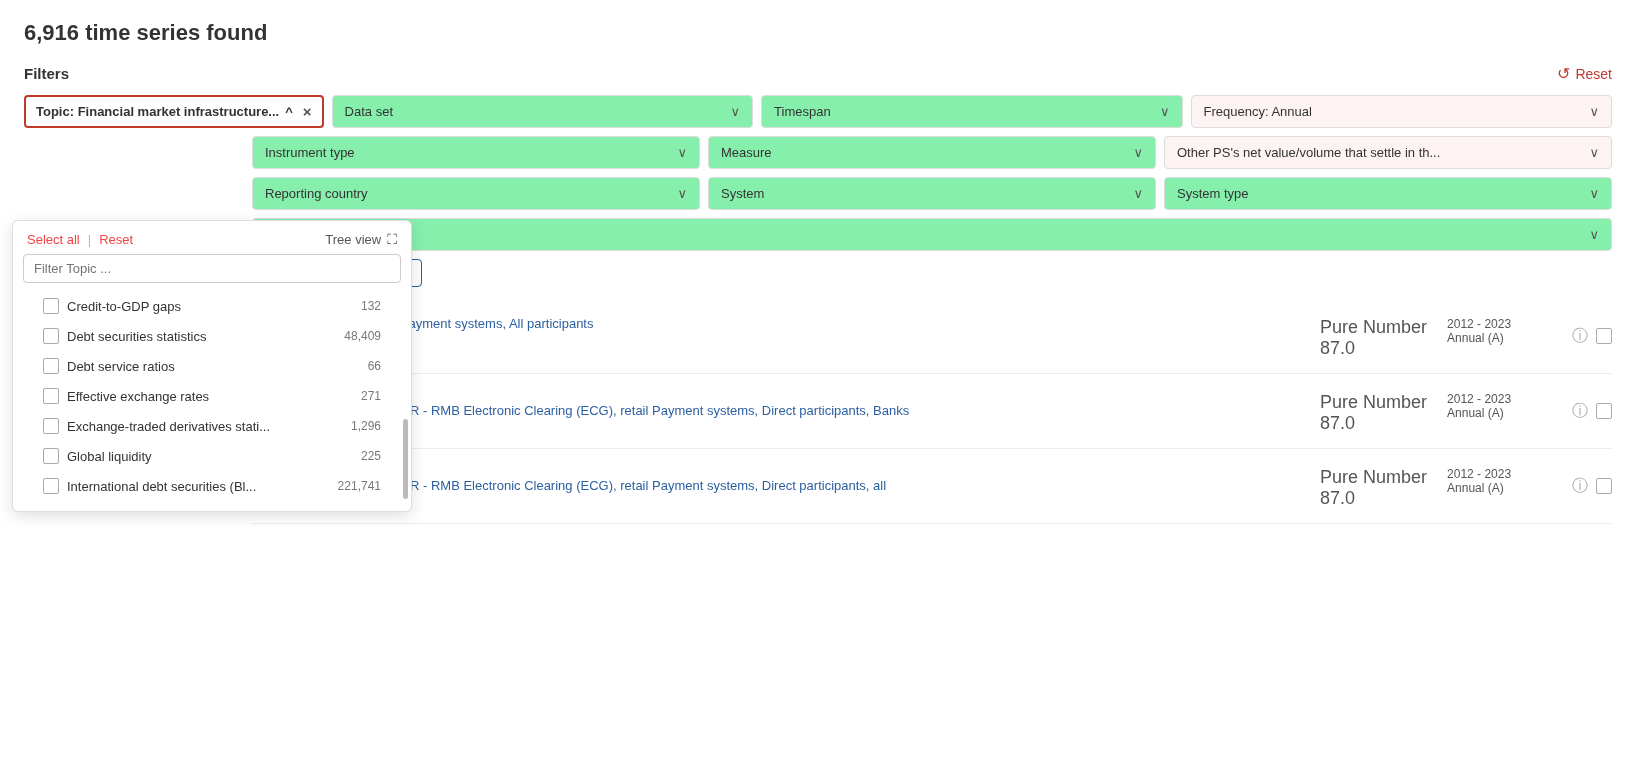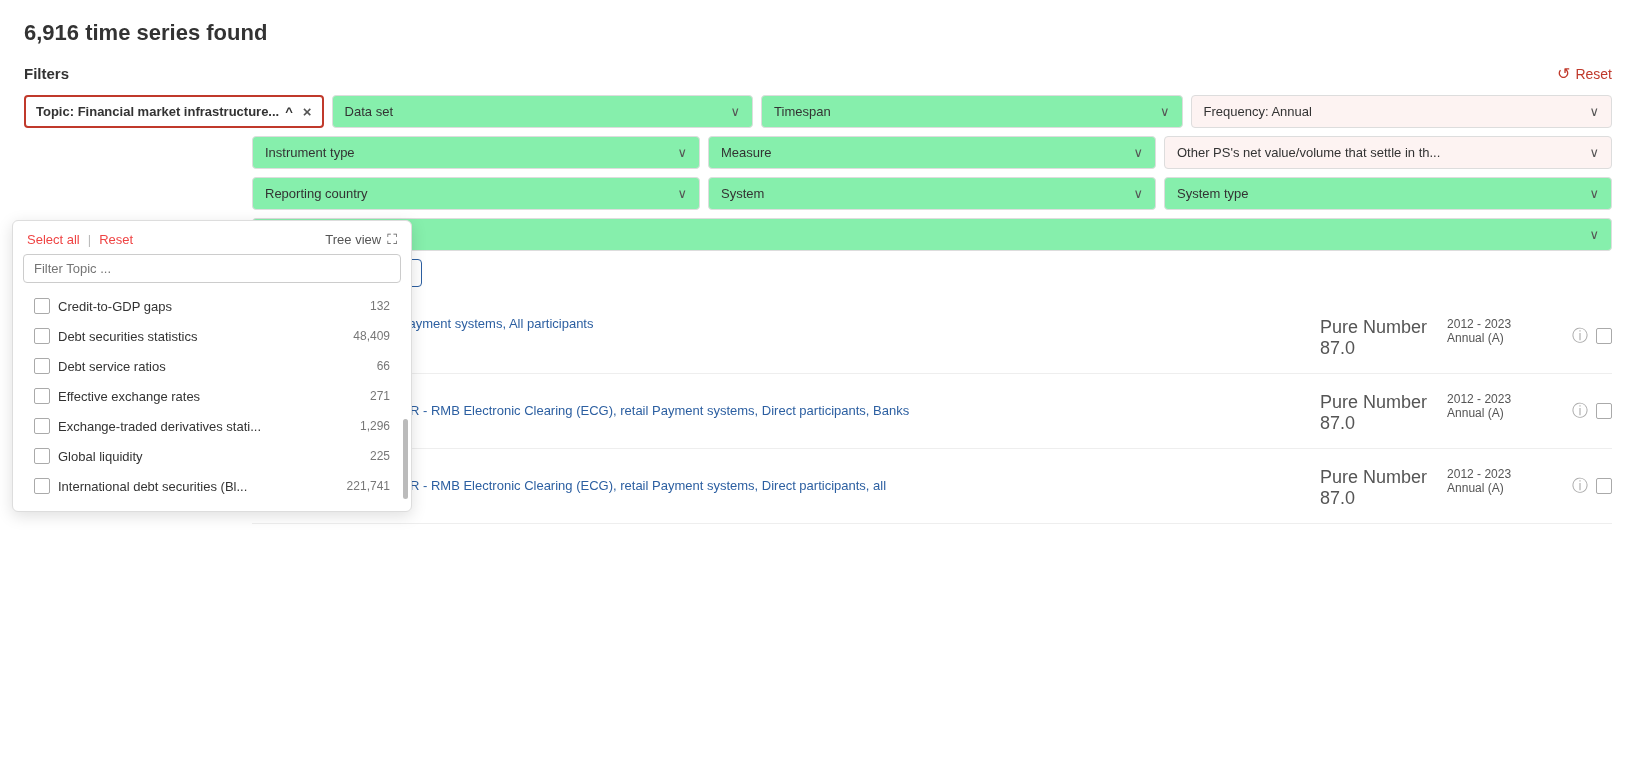--- a/index.html
+++ b/index.html
@@ -45,21 +45,21 @@
     .popup-header-left { display: flex; gap: 8px; font-size: 13px; color: #555; }
     .popup-header-left a { color: #ef4444; text-decoration: none; cursor: pointer; }
     .popup-header-left span { color: #bbb; }
     .popup-header-right { display: flex; align-items: center; gap: 6px; font-size: 13px; color: #555; }
     .tree-icon { font-size: 14px; }
     .popup-search { margin: 0 10px 6px; }
     .popup-search input {
       width: 100%; border: 1px solid #ccc; border-radius: 4px; padding: 6px 10px;
       font-size: 13px; outline: none; color: #aaa;
     }
-    .popup-list { max-height: 320px; overflow-y: auto; padding: 2px 7px; }
+    .popup-list { max-height: 320px; overflow-y: auto; padding: 2px 16px; }
     .popup-item {
       display: flex; align-items: center; padding: 7px 14px; font-size: 13px;
       cursor: pointer; gap: 8px; justify-content: space-between;
     }
     .popup-item-left { display: flex; align-items: center; gap: 8px; flex: 1; }
     .popup-item .count { color: #777; font-size: 12px; min-width: 50px; text-align: right; }
     .checkbox {
       width: 16px; height: 16px; border: 1.5px solid #aaa; border-radius: 2px;
       display: flex; align-items: center; justify-content: center; background: #fff; flex-shrink: 0;
     }

